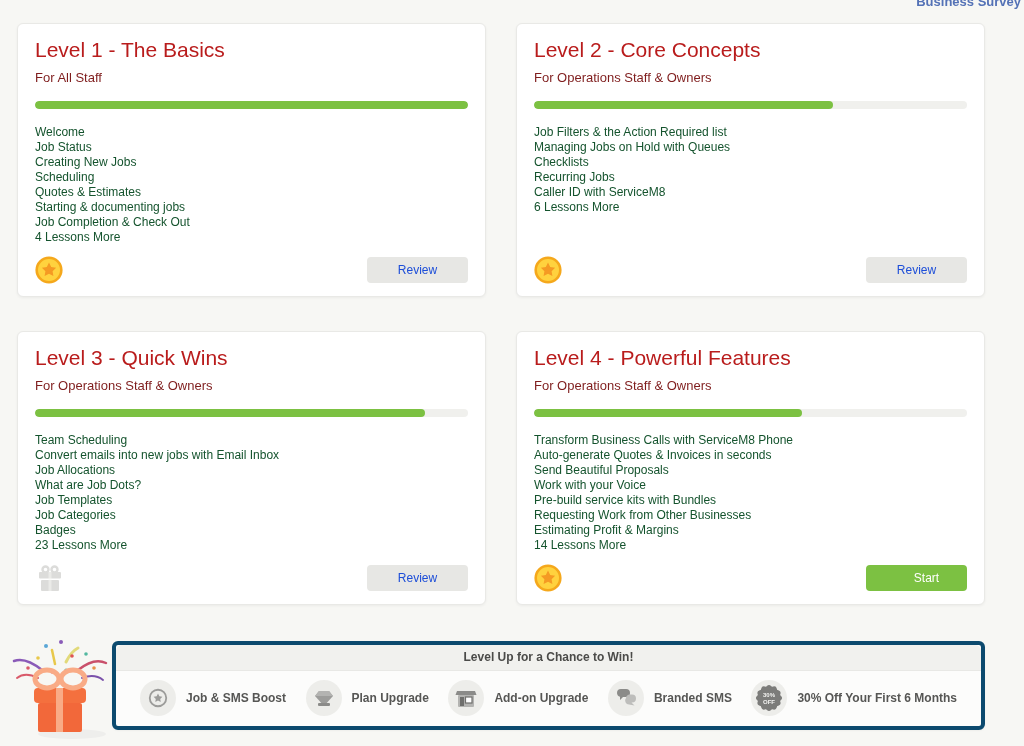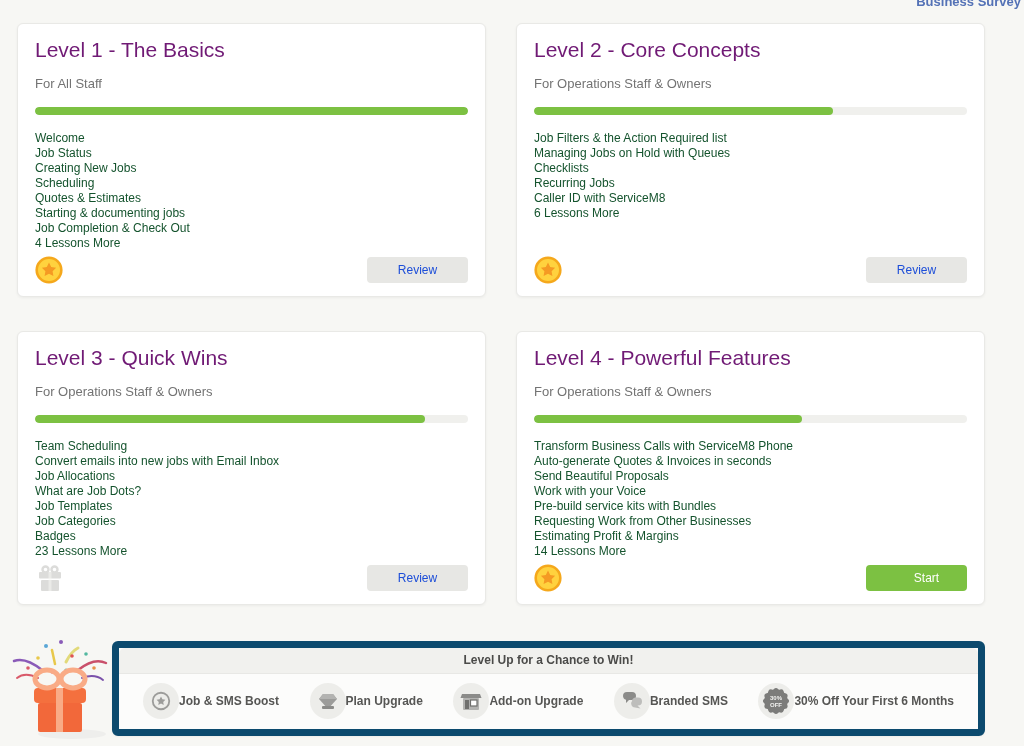--- a/index.html
+++ b/index.html
@@ -19,52 +19,52 @@
     position:absolute; top:23px; left:17px;
     display:grid; grid-template-columns:469px 469px;
     column-gap:30px; row-gap:34px;
   }
   .card {
     position:relative; width:469px; height:274px;
     background:#ffffff; border:1px solid #e9e9e6; border-radius:6px;
     box-shadow:0 1px 3px rgba(0,0,0,0.05);
     padding:13px 17px 0 17px;
   }
-  .card-title { font-size:21px; line-height:26px; color:#701a75; font-weight:400; }
-  .card-subtitle { margin-top:12px; font-size:13px; line-height:17px; color:#737373; }
+  .card-title { font-size:21px; line-height:26px; color:#b91c1c; font-weight:400; }
+  .card-subtitle { margin-top:6px; font-size:13px; line-height:17px; color:#7f1d1d; }
   .progress-track { margin-top:15px; height:8px; border-radius:4px; background:#f0f0ed; overflow:hidden; }
   .progress-fill { height:8px; border-radius:4px; background:#7cc142; width:0; }
   .lessons { margin-top:16px; font-size:12px; line-height:15px; color:#14532d; }
   .card-footer {
     position:absolute; left:17px; right:17px; bottom:12px;
     display:flex; justify-content:space-between; align-items:center; height:28px;
   }
   .badge { display:inline-flex; align-items:center; }
   .btn {
     width:101px; height:26px; border:none; border-radius:4px;
     font-size:12px; font-family:inherit; cursor:pointer;
   }
   .btn[data-style="secondary"] { background:#e7e7e4; color:#1d4ed8; }
   .btn[data-style="primary"]   { background:#7cc142; color:#ffffff;padding-left:20px; }
 
   .promo {
     position:absolute; left:112px; top:641px; width:873px;
-    background:#fcfcfb; border:7px solid #0c4a6e; border-radius:6px;
+    background:#fcfcfb; border:4px solid #0c4a6e; border-radius:6px;
     box-shadow:0 1px 2px rgba(0,0,0,0.04);
   }
   .promo-header {
     background:#f1f1ee; border-bottom:1px solid #e8e8e5;
     border-radius:6px 6px 0 0; text-align:center;
     font-size:12px; font-weight:700; color:#4b4b49; padding:5px 0 6px;
   }
   .promo-body {
     display:flex; align-items:center; justify-content:space-between;
     padding:9px 24px 10px 24px;
   }
-  .prize { display:flex; align-items:center; gap:0; }
+  .prize { display:flex; align-items:center; gap:10px; }
   .prize-icon {
     width:36px; height:36px; border-radius:50%; background:#ededea;
     display:flex; align-items:center; justify-content:center; color:#8f8f8d;
     flex:none;
   }
   .prize-label { font-size:12px; font-weight:700; color:#565654; white-space:nowrap; }
   .gift-illustration { position:absolute; left:8px; top:634px; width:104px; height:112px; }
 </style>
 </head>
 <body>

